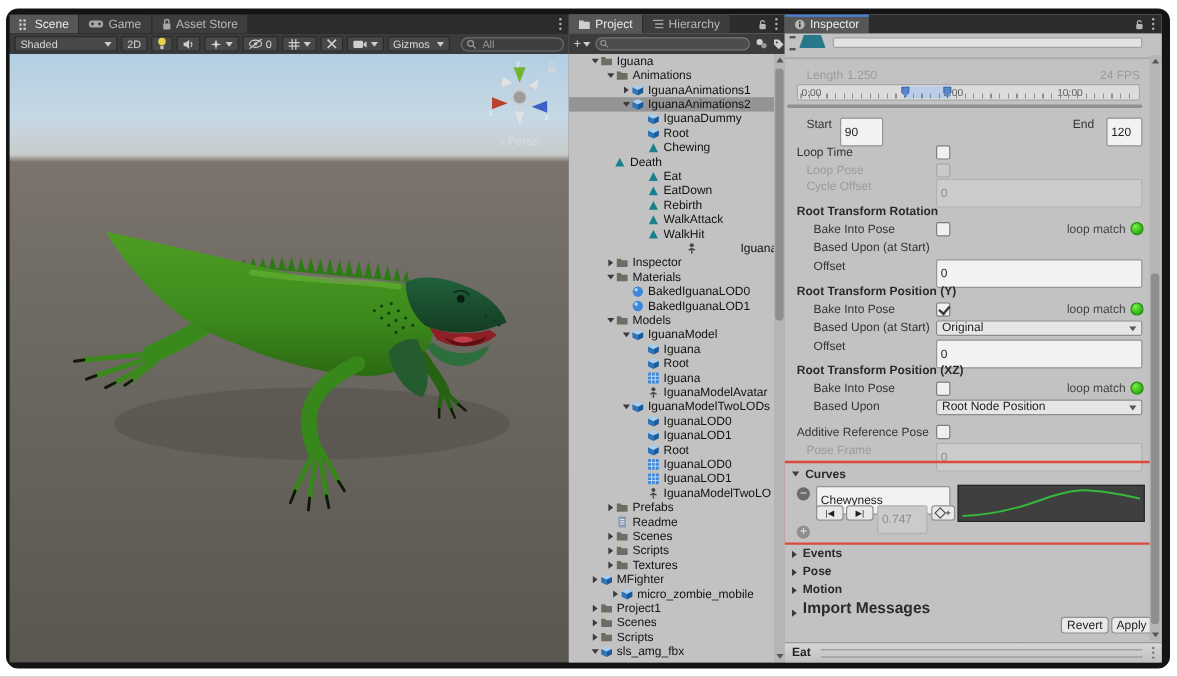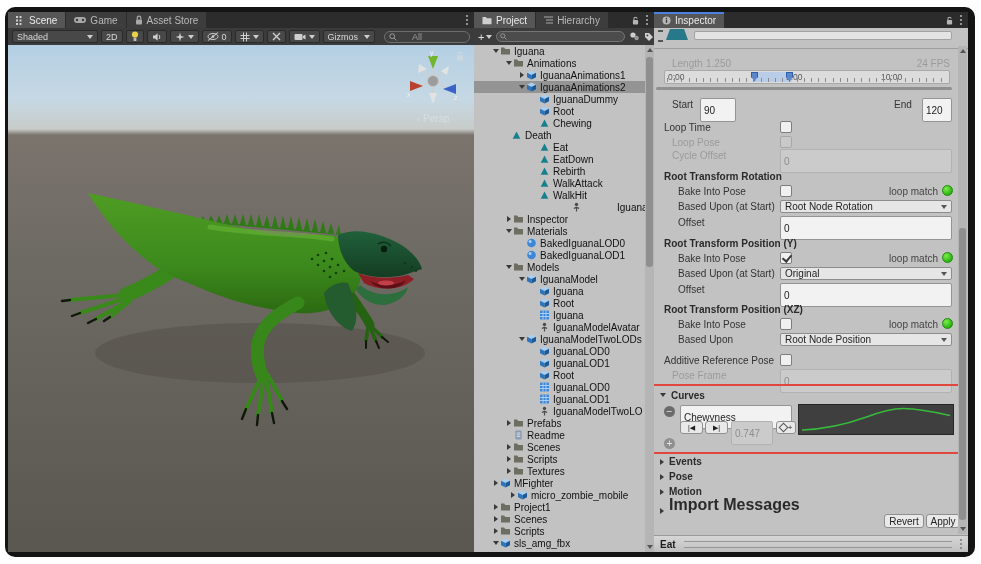--- a/index.html
+++ b/index.html
@@ -13,21 +13,21 @@
   .tab.active{background:#565656;color:#ececec;}
   .tab.focus-top::before{content:"";position:absolute;left:0;top:0;right:0;height:2px;background:#4a82e0;}
   .tab-right{margin-left:auto;display:flex;align-items:center;gap:7px;padding:0 6px;}
   .kebab{width:2px;height:2px;border-radius:50%;background:#b5b5b5;box-shadow:0 -4px 0 #b5b5b5,0 4px 0 #b5b5b5;}
   .ticon{display:inline-flex;align-items:center;}
 
   
   .scene-toolbar{position:absolute;left:8px;top:28px;width:466px;height:17px;background:#3b3b3b;display:flex;align-items:center;gap:3px;padding:0 4px;box-sizing:border-box;}
   .tbtn{height:13px;background:#484848;border:1px solid #2a2a2a;border-radius:2px;color:#d8d8d8;font-size:9px;display:flex;align-items:center;gap:3px;padding:0 4px;box-sizing:border-box;}
   .arr-dn{width:0;height:0;border-left:3px solid transparent;border-right:3px solid transparent;border-top:4px solid #cfcfcf;}
-  .searchpill{margin-left:auto;width:86px;height:12px;border:1px solid #6e6e6e;border-radius:7px;background:#3f3f3f;display:flex;align-items:center;padding:0 4px;gap:13px;box-sizing:border-box;}
+  .searchpill{margin-left:auto;width:86px;height:12px;border:1px solid #6e6e6e;border-radius:7px;background:#3f3f3f;display:flex;align-items:center;padding:0 4px;gap:3px;box-sizing:border-box;}
   .searchpill input{flex:1;min-width:0;background:transparent;border:none;outline:none;color:#cfcfcf;font-size:9px;font-family:"Liberation Sans",sans-serif;}
   .searchpill input::placeholder{color:#9a9a9a;}
 
   
   .viewport{position:absolute;left:8px;top:45px;width:466px;height:507px;overflow:hidden;
     background:linear-gradient(#b4cfe3 0px,#c6d8e4 55px,#c8ccc9 84px,#7b746d 90px,#6e6a64 210px,#5a5650 507px);}
   .persp{position:absolute;left:409px;top:68px;color:rgba(235,240,245,0.45);font-size:10px;}
   .scenelock{position:absolute;right:10px;top:6px;opacity:.55;}
 
   
@@ -906,24 +906,20 @@
 
     <span class="ititle" style="top:143px;">Root Transform Rotation</span>
     <div class="irow" style="top:157px;">
       <span class="ilab" style="left:24px;">Bake Into Pose</span>
       <span class="checkbox"></span>
       <span class="loopmatch">loop match</span>
       <span class="greendot"></span>
     </div>
     <div class="irow" style="top:172px;">
       <span class="ilab" style="left:24px;">Based Upon (at Start)</span>
-      <div class="dropdown">
-        <span>Root Node Rotation</span>
-          <span class="arr"></span>
-      </div>
     </div>
     <div class="irow" style="top:188px;">
       <span class="ilab" style="left:24px;">Offset</span>
       <input class="tfield" value="0" style="">
     </div>
 
     <span class="ititle" style="top:210px;">Root Transform Position (Y)</span>
     <div class="irow" style="top:224px;">
       <span class="ilab" style="left:24px;">Bake Into Pose</span>
       <span class="checkbox checked"></span>
@@ -1002,21 +998,21 @@
           <span>Events</span>
         </div>
         <div style="height: 15px; display: flex; align-items: center; gap: 5px; padding-left: 6px; font-size: 10px; font-weight: 700; color: rgb(42, 42, 42);">
           <i class="tri-closed"></i>
           <span>Pose</span>
         </div>
         <div style="height: 15px; display: flex; align-items: center; gap: 5px; padding-left: 6px; font-size: 10px; font-weight: 700; color: rgb(42, 42, 42);">
           <i class="tri-closed"></i>
           <span>Motion</span>
         </div>
-        <div style="height: 15px; display: flex; align-items: flex-end; gap: 5px; padding-left: 6px; font-size: 16px; font-weight: 700; color: rgb(42, 42, 42);">
+        <div style="height: 15px; display: flex; align-items: flex-end; gap: 5px; padding-left: 6px; font-size: 13px; font-weight: 700; color: rgb(42, 42, 42);">
           <i class="tri-closed"></i>
           <span>Import Messages</span>
         </div>
       </div>
 
     <div class="btn" style="position:absolute;left:230px;top:486px;width:40px;height:14px;">
         <span>Revert</span>
       </div>
     <div class="btn" style="position:absolute;left:272px;top:486px;width:34px;height:14px;">
         <span>Apply</span>

